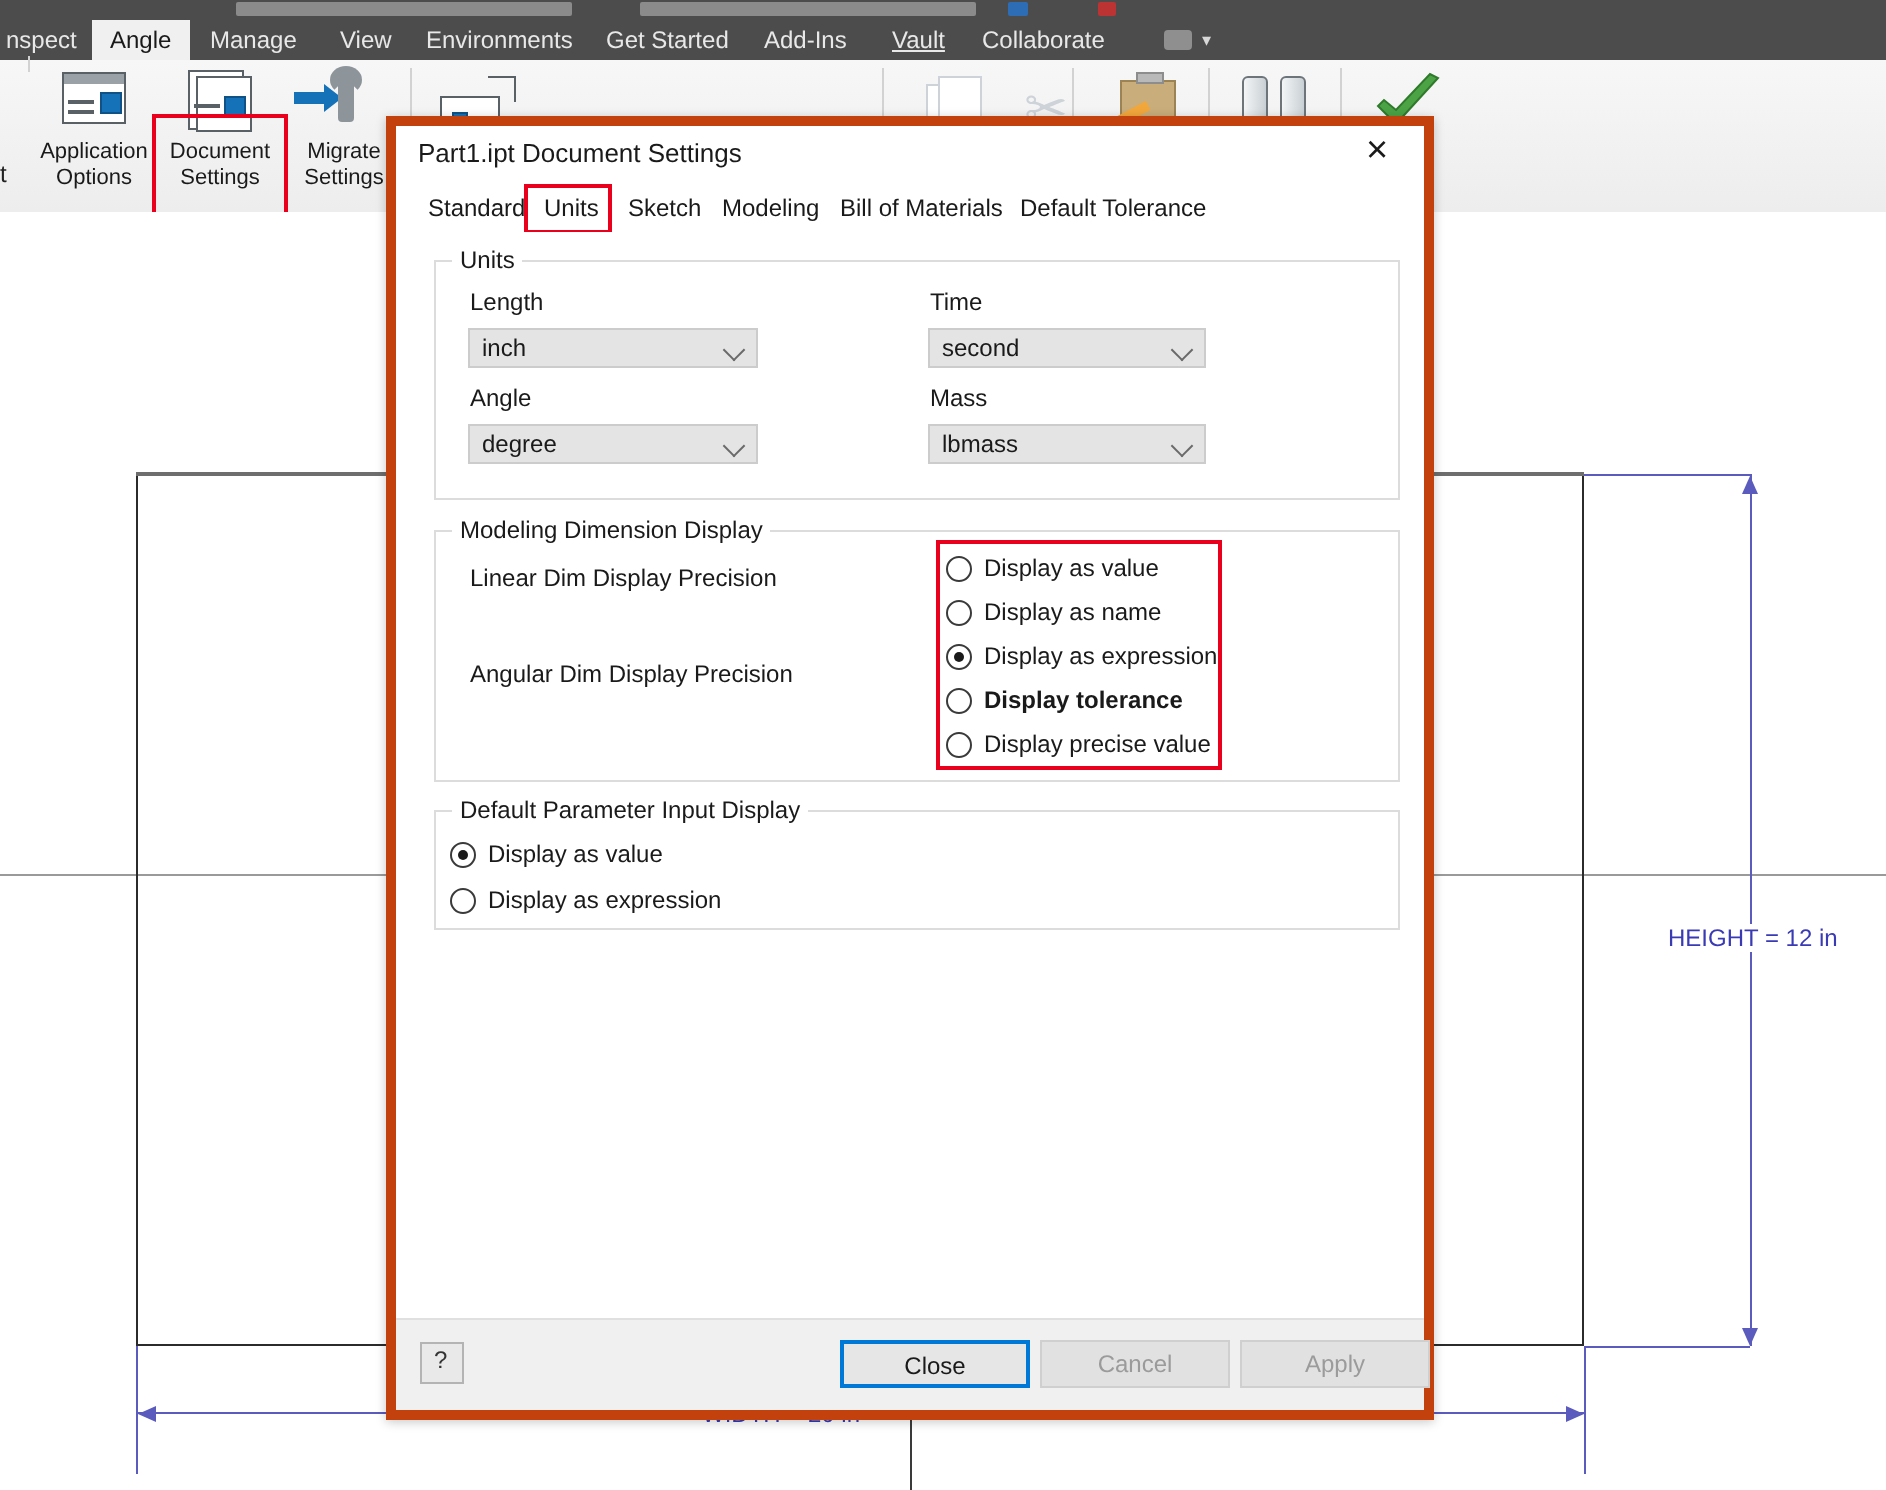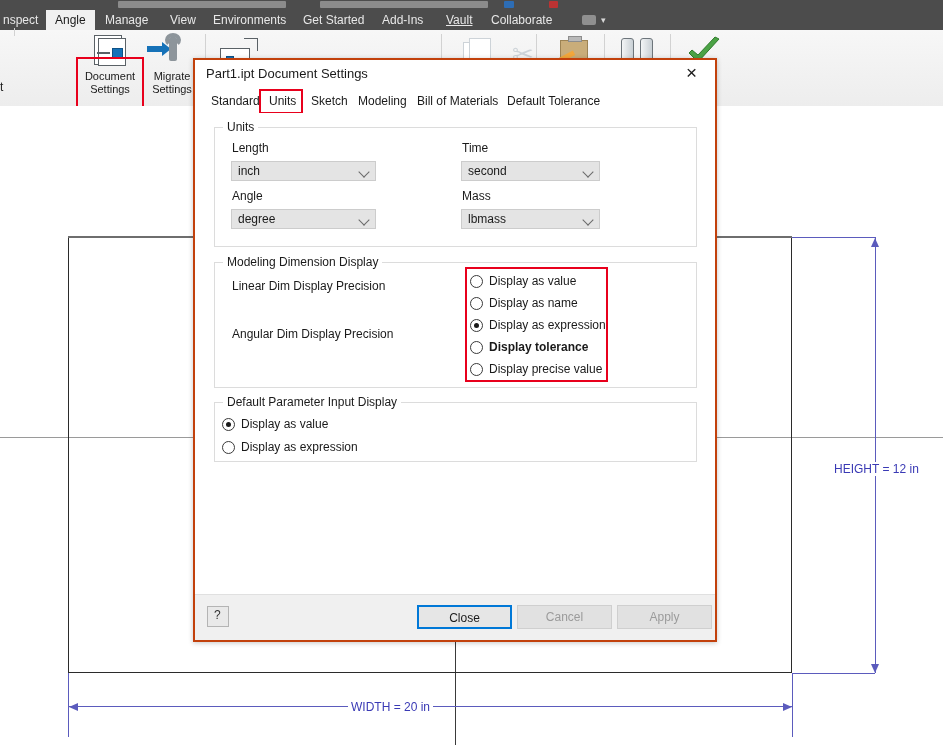--- a/index.html
+++ b/index.html
@@ -78,22 +78,22 @@
   .cline{position:absolute;background:#9a9a9a;}
   .dimline{position:absolute;background:#5b5bbd;}
   .dimtext{position:absolute;color:#3a3ab5;font-size:12px;white-space:nowrap;background:#fff;padding:0 3px;}
   .arrowL,.arrowR,.arrowU,.arrowD{position:absolute;width:0;height:0;}
   .arrowL{border-top:4px solid transparent;border-bottom:4px solid transparent;border-right:9px solid #5b5bbd;}
   .arrowR{border-top:4px solid transparent;border-bottom:4px solid transparent;border-left:9px solid #5b5bbd;}
   .arrowU{border-left:4px solid transparent;border-right:4px solid transparent;border-bottom:9px solid #5b5bbd;}
   .arrowD{border-left:4px solid transparent;border-right:4px solid transparent;border-top:9px solid #5b5bbd;}
 
   
-  #doc-settings-dialog{position:absolute;left:193px;top:58px;width:524px;height:584px;
-      background:#f0f0f0;border:2px solid #c2410c;box-sizing:border-box;
+  #doc-settings-dialog{position:absolute;left:193px;top:58px;width:524px;height:652px;
+      background:#f0f0f0;border:5px solid #c2410c;box-sizing:border-box;
       box-shadow:0 1px 5px rgba(0,0,0,.22);}
   .dlg-title{position:absolute;left:0;top:0;right:0;height:30px;background:#fff;}
   .dlg-title .t{position:absolute;left:11px;top:6px;font-size:13px;color:#1a1a1a;}
   .dlg-close{position:absolute;right:0;top:0;width:44px;height:30px;cursor:default;}
   .dlg-close:after{content:"\00d7";position:absolute;left:15px;top:2px;font-size:19px;color:#1a1a1a;font-weight:300;}
 
   .tabstrip{position:absolute;left:0;top:30px;right:0;height:23px;background:#fff;border-bottom:1px solid #d6d6d6;}
   .dtab{position:absolute;top:0;height:23px;line-height:23px;font-size:12px;color:#1a1a1a;
         padding:0 8px;white-space:nowrap;cursor:default;}
   .dtab.sel{background:#fff;}
@@ -147,20 +147,30 @@
     <span class="rtab" style="left:482px;">Collaborate</span>
     <div style="position:absolute;left:582px;top:5px;width:14px;height:10px;background:#8f8f8f;border-radius:2px;"></div>
     <span class="rtab-drop" style="left:601px;">▾</span>
   </div>
 
   <div class="ribbon-panel">
 
     <span class="rsmall" style="left:0px;top:48px;">t</span>
     <div class="rsep" style="left:14px;top:-2px;height:8px;"></div>
 
+    <div class="rbig" style="left:16px;">
+      <div class="glyph">
+        <span class="ic-window"></span>
+        <span class="ic-blue" style="left:34px;top:12px;"></span>
+        <span class="ic-lines" style="left:18px;top:16px;width:13px;"></span>
+        <span class="ic-lines" style="left:18px;top:21px;width:13px;"></span>
+      </div>
+      <div class="cap">Application</div>
+      <div class="cap">Options</div>
+    </div>
 
     <div class="rbig" style="left:79px;">
       <div class="glyph">
         <span class="ic-doc"></span>
         <span class="ic-doc2"></span>
         <span class="ic-blue" style="left:33px;top:14px;"></span>
         <span class="ic-lines" style="left:18px;top:18px;width:13px;"></span>
         <span class="ic-lines" style="left:18px;top:23px;width:13px;"></span>
       </div>
       <div class="cap">Document</div>

